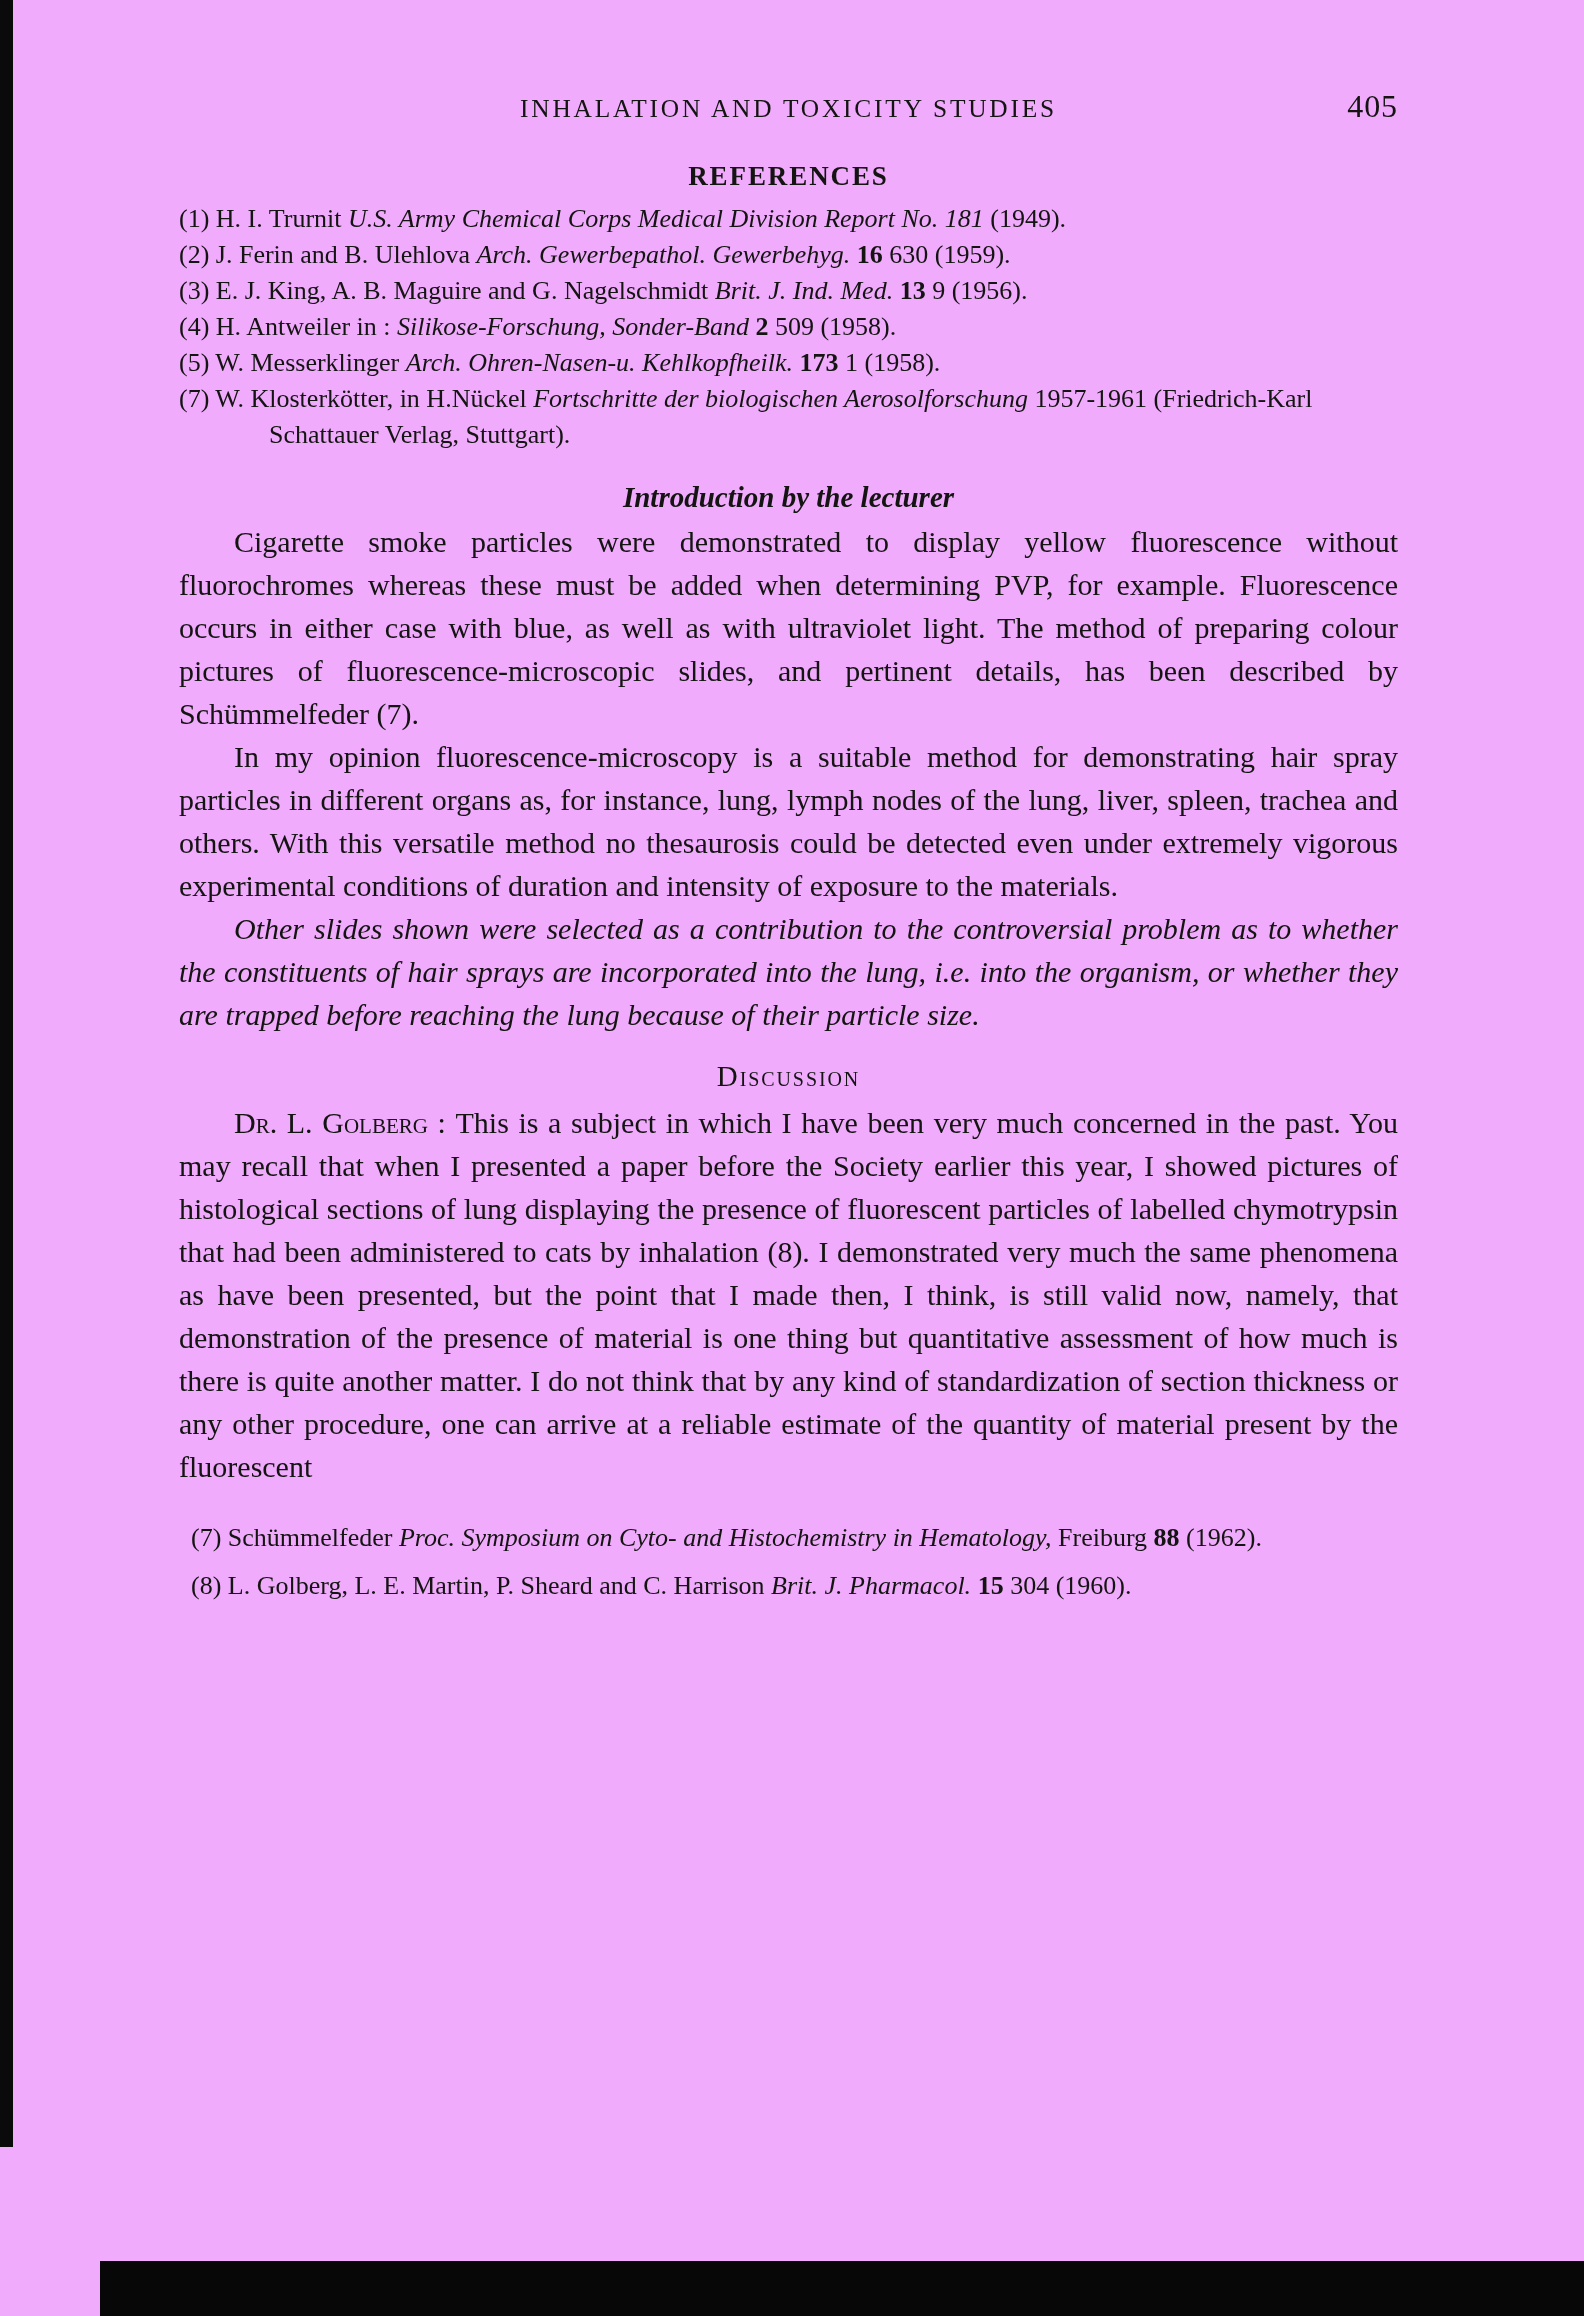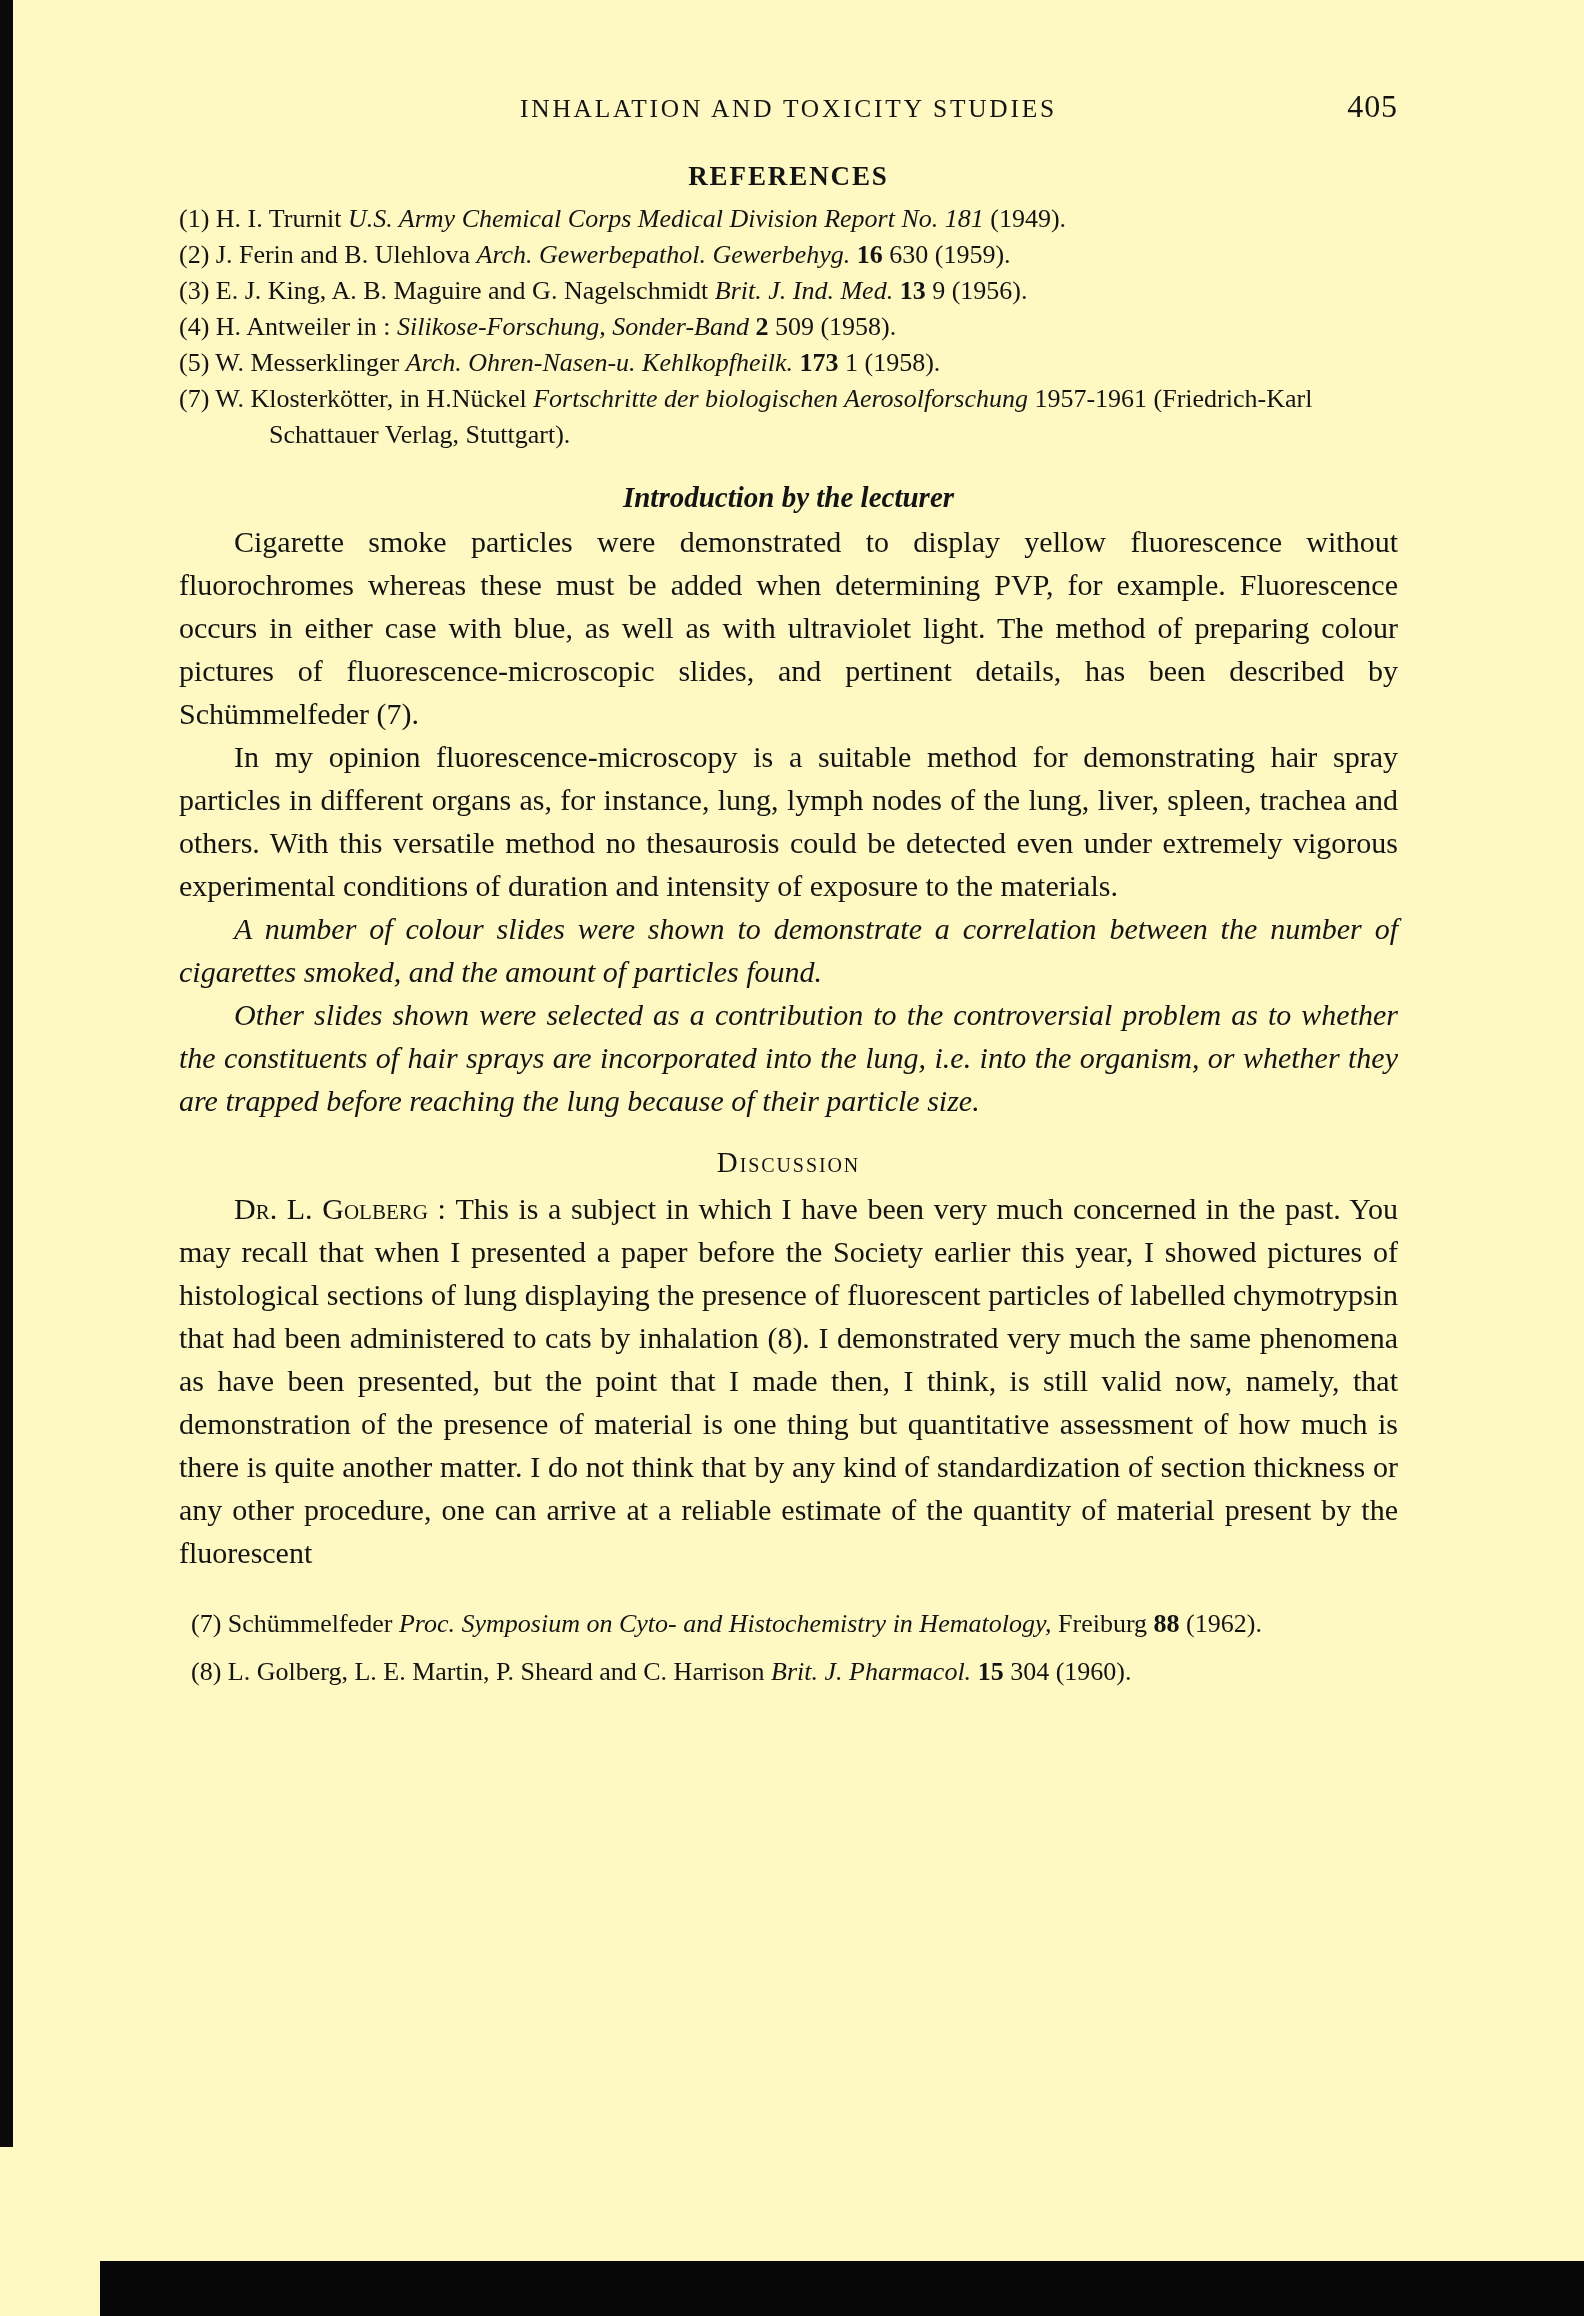--- a/index.html
+++ b/index.html
@@ -1,21 +1,21 @@
 <!DOCTYPE html>
 <html style="font-size:15px"><head>
 <meta charset="utf-8">
 <style>
   html, body { margin: 0; padding: 0; background: #d8d5cc; }
   .page {
     position: relative;
     width: 1585px;
     height: 2316px;
     margin: 0 auto;
-    background: #fef9c3;
+    background: #f0abfc;
     font-family: "Liberation Serif", serif;
     color: #141412;
     overflow: hidden;
   }
   .scan-edge-left {
     position: absolute;
     left: 0; top: 0;
     width: 13px; height: 2147px;
     background: #0a0a0a;
   }
@@ -120,21 +120,20 @@
       <p class="ref"><span>(3) E. J. King, A. B. Maguire and G. Nagelschmidt </span><span class="it">Brit. J. Ind. Med.</span><span> </span><span class="bd">13</span><span> 9 (1956).</span></p>
       <p class="ref"><span>(4) H. Antweiler in : </span><span class="it">Silikose-Forschung, Sonder-Band</span><span> </span><span class="bd">2</span><span> 509 (1958).</span></p>
       <p class="ref"><span>(5) W. Messerklinger </span><span class="it">Arch. Ohren-Nasen-u. Kehlkopfheilk.</span><span> </span><span class="bd">173</span><span> 1 (1958).</span></p>
       <p class="ref"><span>(7) W. Klosterkötter, in H.Nückel </span><span class="it">Fortschritte der biologischen Aerosolforschung</span><span> 1957-1961 (Friedrich-Karl Schattauer Verlag, Stuttgart).</span></p>
     </div>
 
     <h2 class="h-intro">Introduction by the lecturer</h2>
 
     <p class="para">Cigarette smoke particles were demonstrated to display yellow fluorescence without fluorochromes whereas these must be added when determining PVP, for example.  Fluorescence occurs in either case with blue, as well as with ultraviolet light.  The method of preparing colour pictures of fluorescence-microscopic slides, and pertinent details, has been described by Schümmelfeder (7).</p>
     <p class="para">In my opinion fluorescence-microscopy is a suitable method for demonstrating hair spray particles in different organs as, for instance, lung, lymph nodes of the lung, liver, spleen, trachea and others.  With this versatile method no thesaurosis could be detected even under extremely vigorous experimental conditions of duration and intensity of exposure to the materials.</p>
-    <p class="para italic">A number of colour slides were shown to demonstrate a correlation between the number of cigarettes smoked, and the amount of particles found.</p>
     <p class="para italic">Other slides shown were selected as a contribution to the controversial problem as to whether the constituents of hair sprays are incorporated into the lung, i.e. into the organism, or whether they are trapped before reaching the lung because of their particle size.</p>
 
     <h2 class="h-disc">Discussion</h2>
 
     <p class="para"><span class="smallcaps">Dr. L. Golberg : </span><span>This is a subject in which I have been very much concerned in the past.  You may recall that when I presented a paper before the Society earlier this year, I showed pictures of histological sections of lung displaying the presence of fluorescent particles of labelled chymotrypsin that had been administered to cats by inhalation (8).  I demonstrated very much the same phenomena as have been presented, but the point that I made then, I think, is still valid now, namely, that demonstration of the presence of material is one thing but quantitative assessment of how much is there is quite another matter.  I do not think that by any kind of standardization of section thickness or any other procedure, one can arrive at a reliable estimate of the quantity of material present by the fluorescent</span></p>
 
     <div class="footnotes">
       <p class="fn"><span>(7) Schümmelfeder </span><span class="it">Proc. Symposium on Cyto- and Histochemistry in Hematology,</span><span> Freiburg </span><span class="bd">88</span><span> (1962).</span></p>
       <p class="fn"><span>(8) L. Golberg, L. E. Martin, P. Sheard and C. Harrison </span><span class="it">Brit. J. Pharmacol.</span><span> </span><span class="bd">15</span><span> 304 (1960).</span></p>
     </div>

